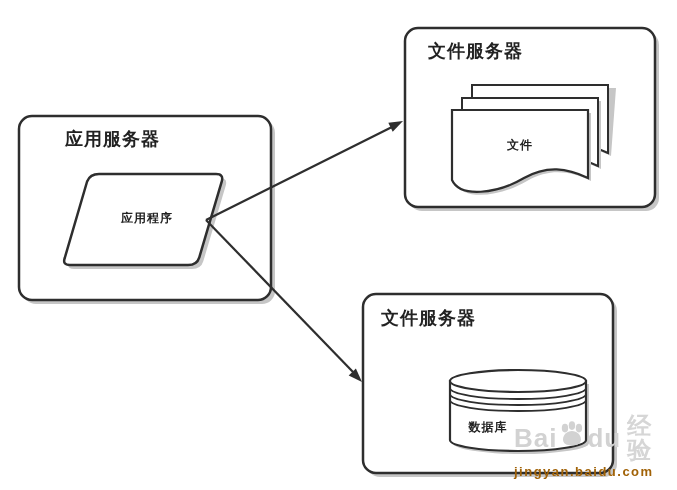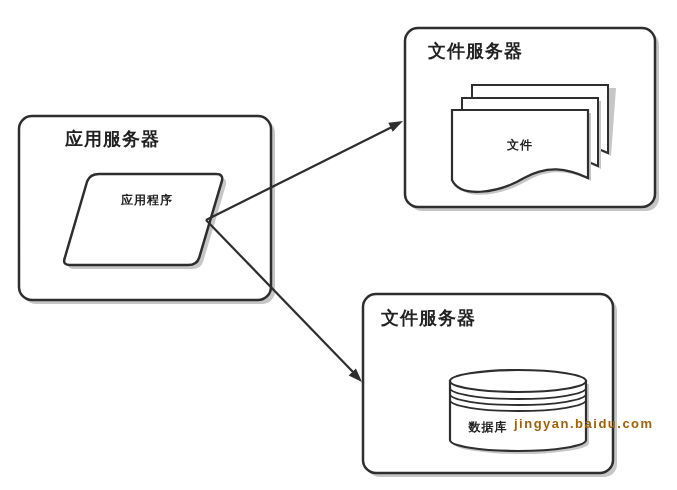--- a/index.html
+++ b/index.html
@@ -84,25 +84,36 @@
       <line x1="206" y1="220" x2="392" y2="127" stroke="#2e2e2e" stroke-width="2.2"></line>
       <polygon points="403,121 392.7,131.8 388.3,122.8" fill="#2e2e2e"></polygon>
     </g>
     <g>
       <line x1="206" y1="220" x2="353" y2="372" stroke="#2e2e2e" stroke-width="2.2"></line>
       <polygon points="362,382 348.7,375.4 355.9,368.4" fill="#2e2e2e"></polygon>
     </g>
   </svg>
 
   <div class="label box-title" style="left:33px; top:127px;margin-left:32px;">应用服务器</div>
-  <div class="label shape-label" style="left:147px; top:192px;">应用程序</div>
+  <div class="label shape-label" style="left:147px; top:210px;">应用程序</div>
 
   <div class="label box-title" style="left:428px; top:39px;">文件服务器</div>
   <div class="label shape-label" style="left:520px; top:137px;">文件</div>
 
   <div class="label box-title" style="left:381px; top:306px;">文件服务器</div>
   <div class="label shape-label" style="left:488px; top:419px;">数据库</div>
 
   <div class="watermark">
+    <div class="wm-row1">
+      <span>Bai</span>
+      <svg class="wm-paw" width="28" height="28" viewBox="0 0 28 28">
+        <ellipse cx="7" cy="8" rx="3.2" ry="4.4" fill="#d2d2d2"></ellipse>
+        <ellipse cx="14" cy="5.5" rx="3.2" ry="4.4" fill="#d2d2d2"></ellipse>
+        <ellipse cx="21" cy="8" rx="3.2" ry="4.4" fill="#d2d2d2"></ellipse>
+        <path d="M 14,11 C 19,11 23,15 23,19.5 C 23,23.5 19.5,25.5 14,25.5 C 8.5,25.5 5,23.5 5,19.5 C 5,15 9,11 14,11 Z" fill="#d2d2d2"></path>
+      </svg>
+      <span>du</span>
+      <span class="wm-suffix">经验</span>
+    </div>
     <div class="wm-row2">jingyan.baidu.com</div>
   </div>
 
 </div>
 
 </body></html>

